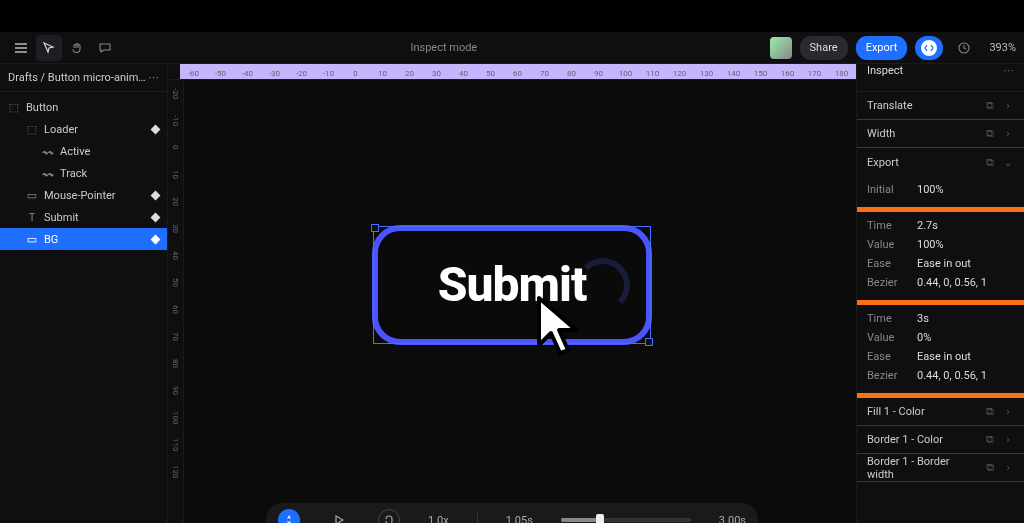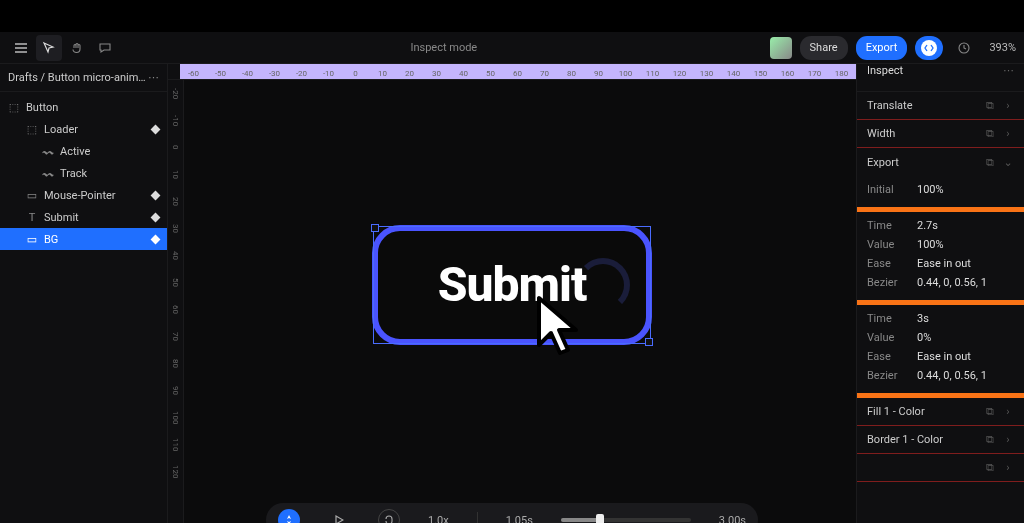--- a/index.html
+++ b/index.html
@@ -325,19 +325,20 @@
         <span class="ic">⧉</span>
           <span class="ic">›</span>
       </div>
       <div class="ins-sec">
         <span>Border 1 - Color</span>
           <span class="sp"></span>
         <span class="ic">⧉</span>
           <span class="ic">›</span>
       </div>
       <div class="ins-sec">
+        <span>Border 1 - Border width</span>
           <span class="sp"></span>
         <span class="ic">⧉</span>
           <span class="ic">›</span>
       </div>
     </div>
   </div>
 </div>
 
 </body></html>

